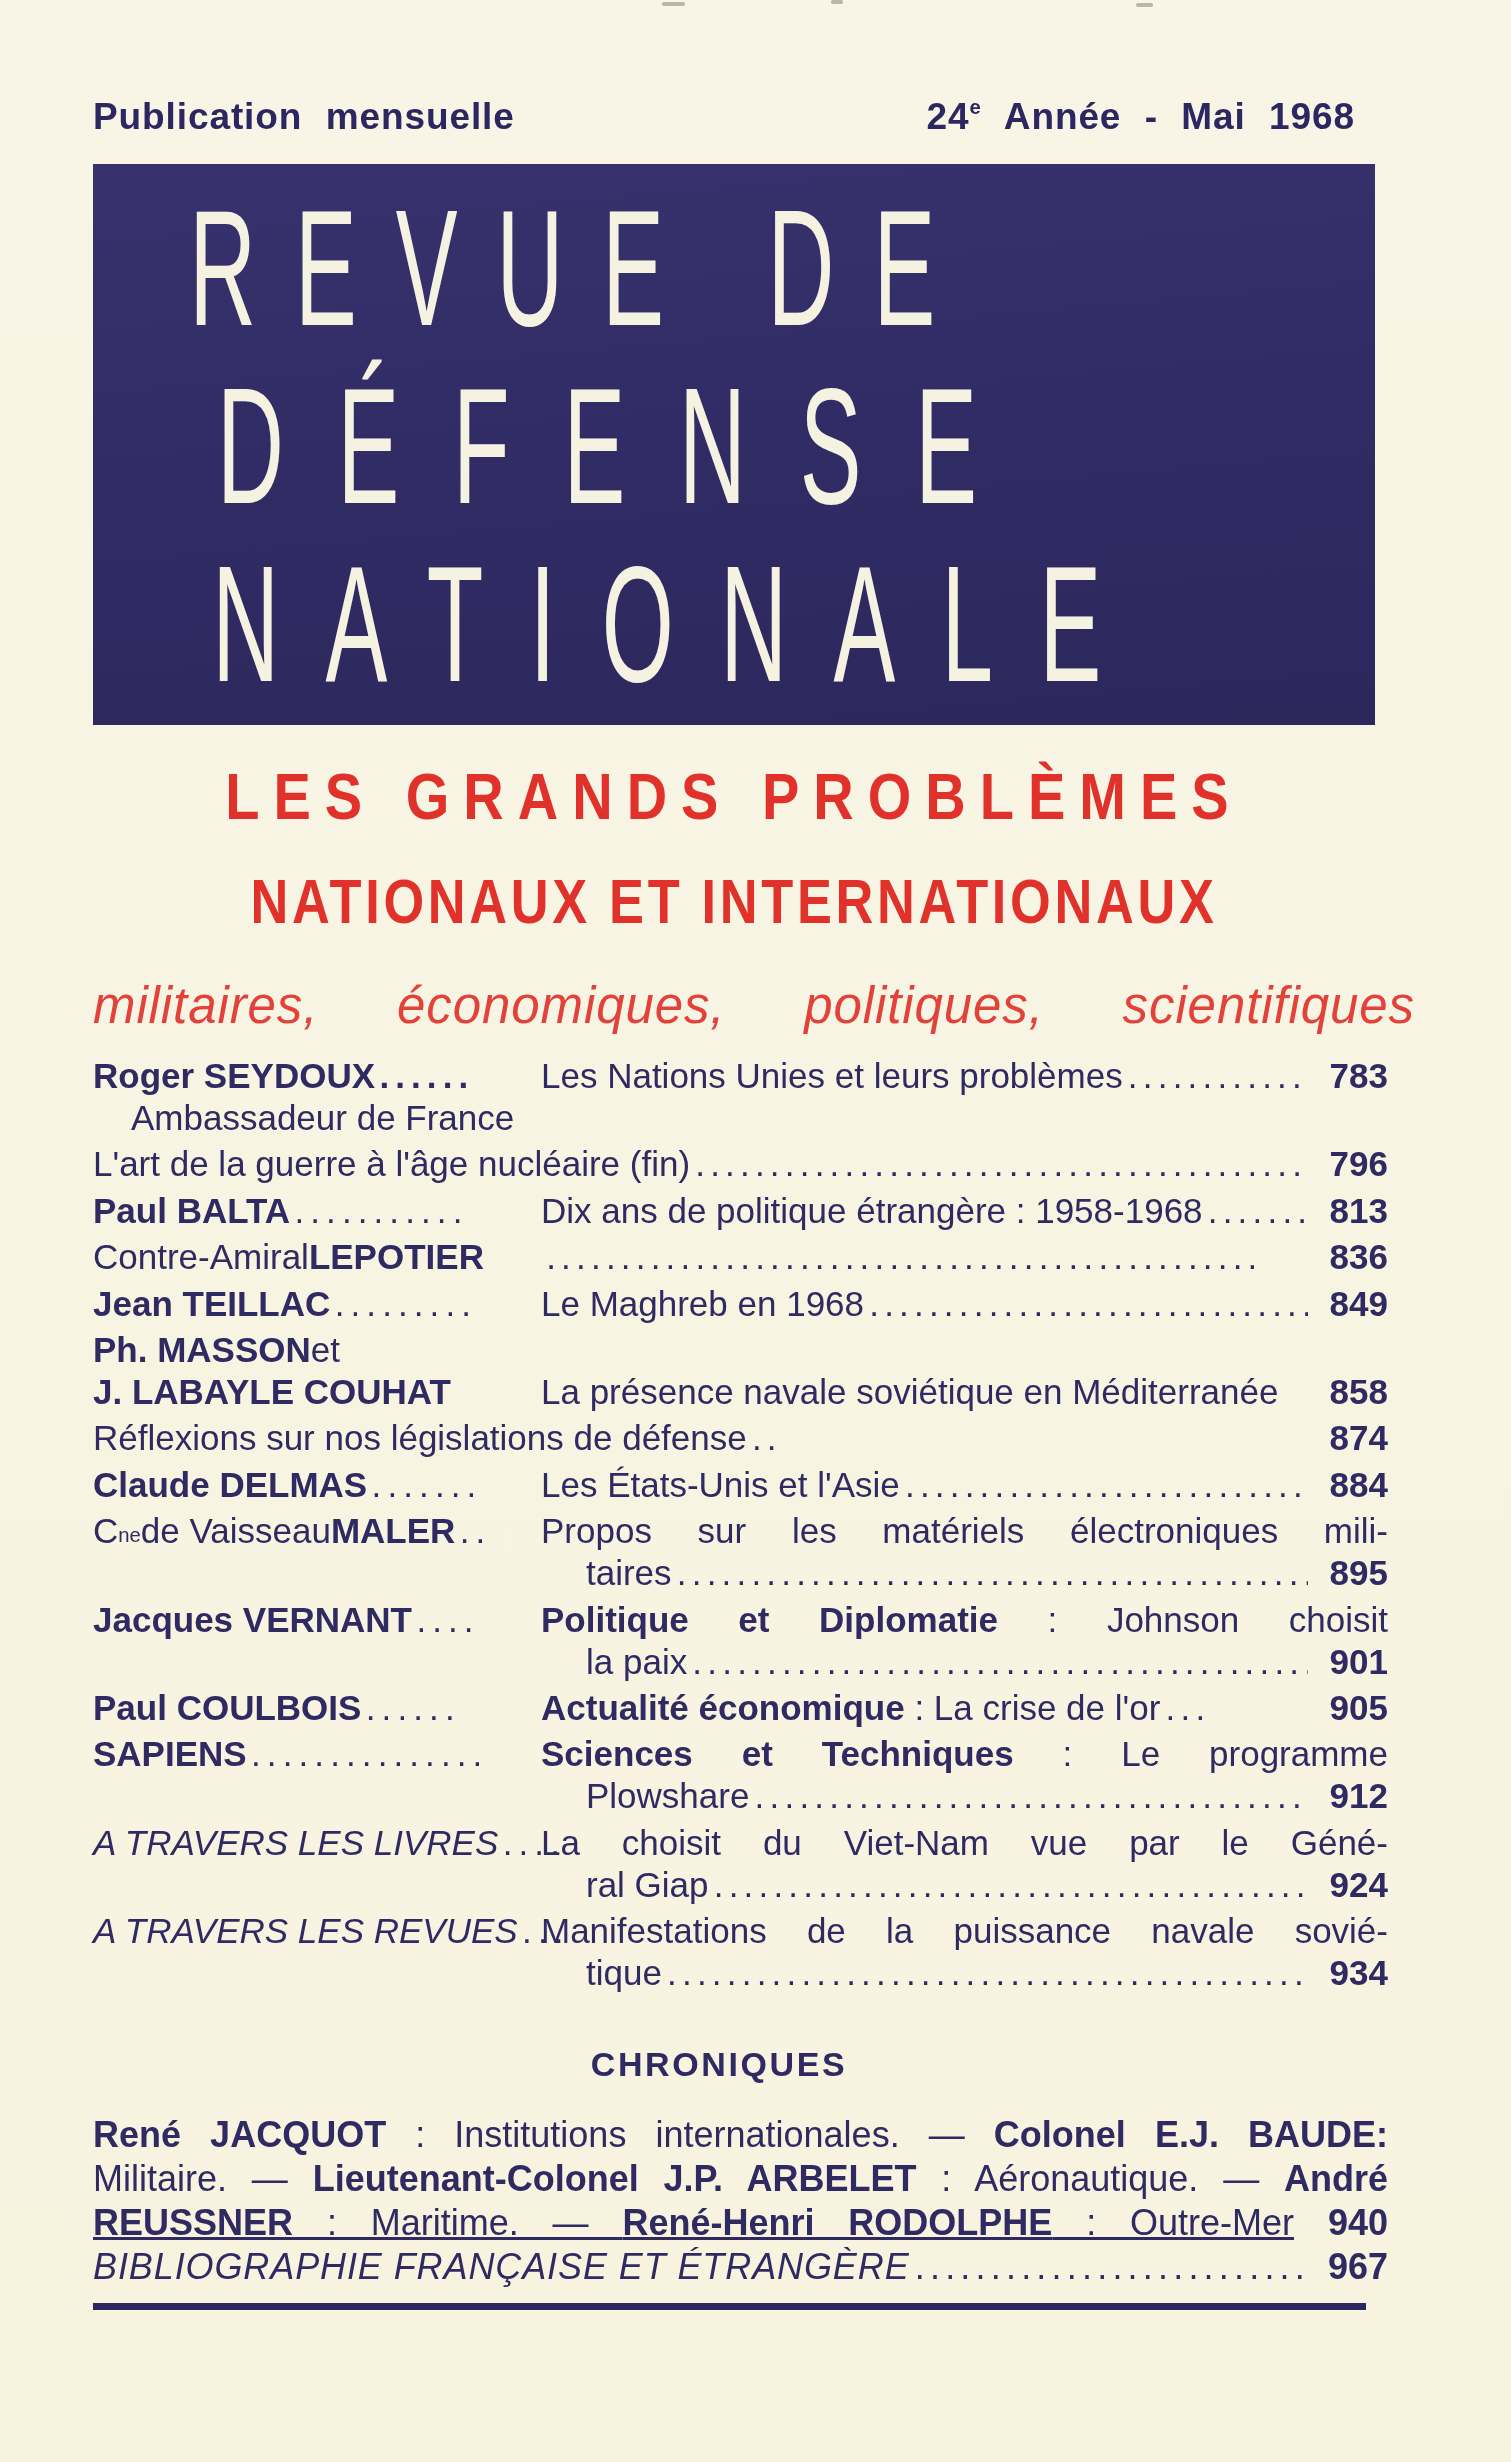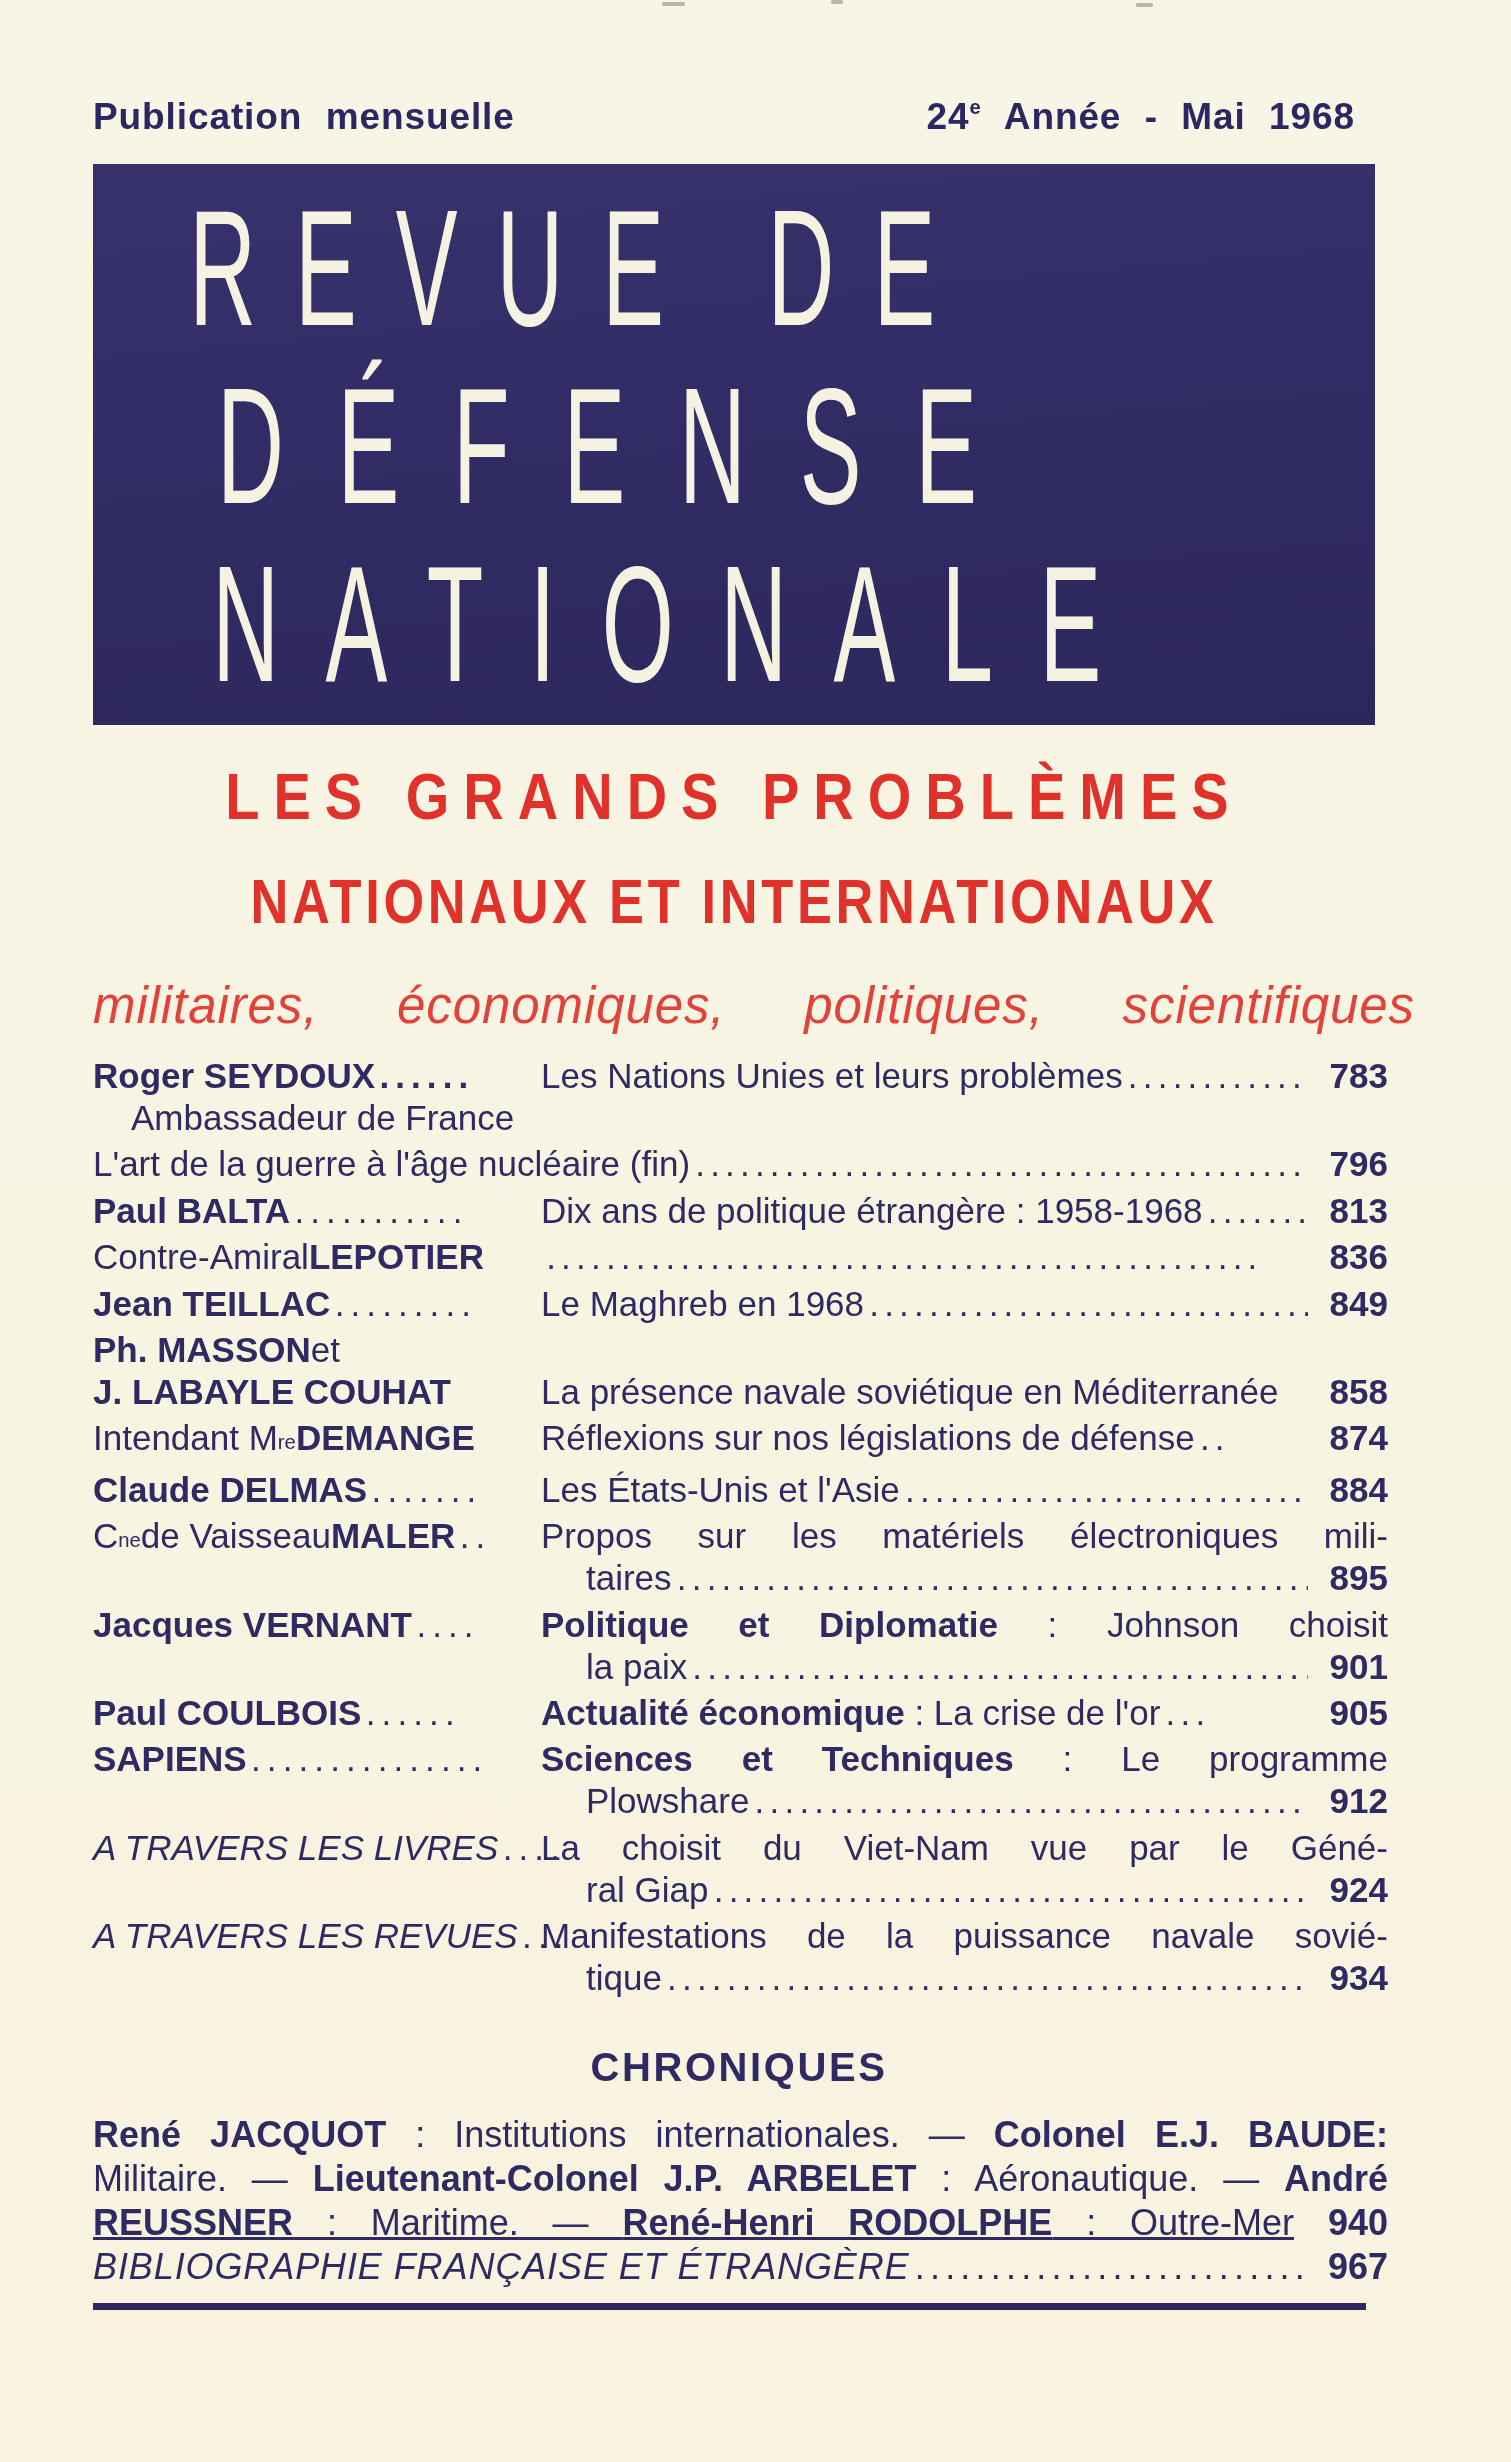--- a/index.html
+++ b/index.html
@@ -52,22 +52,22 @@
   .tl{display:flex;align-items:baseline;min-width:0;}
   .tl .tt{white-space:nowrap;}
   .lead{flex:1 1 auto;min-width:0;overflow:hidden;white-space:nowrap;
     letter-spacing:5.2px;margin:0 12.2px 0 5.2px;}
   .sp{flex:1 1 auto;}
   .pg{font-weight:bold;min-width:68px;text-align:right;flex:none;}
   .jl{display:block;text-align:justify;text-align-last:justify;}
   .cind{padding-left:45px;}
 
   
-  .chron-h{position:absolute;left:98px;top:2045px;width:1282px;text-align:center;
-    font-size:40px;font-weight:bold;letter-spacing:2.6px;}
+  .chron-h{position:absolute;left:78px;top:2045px;width:1282px;text-align:center;
+    font-size:34px;font-weight:bold;letter-spacing:2.6px;}
   .chron-p{position:absolute;left:93px;top:2113px;width:1295px;font-size:36px;line-height:44px;}
   .cl{text-align:justify;text-align-last:justify;}
   .cl3{display:flex;align-items:baseline;}
   .cl3 .cltext{flex:1;text-align:justify;text-align-last:justify;margin-right:26px;text-decoration:underline;}
 
   .biblio{position:absolute;left:93px;top:2246px;width:1295px;display:flex;
     align-items:baseline;font-size:36px;}
   .biblio .blabel{font-style:italic;letter-spacing:0.9px;white-space:nowrap;}
 
   .rule{position:absolute;left:93px;top:2303px;width:1273px;height:7px;background:#2c2760;}
@@ -193,28 +193,20 @@
       <div class="ct ct-end">
         <div class="tl">
             <span class="tt">La présence navale soviétique en Méditerranée</span>
             <span class="sp"></span>
             <span class="pg">858</span>
           </div>
       </div>
     </div>
 
     <div class="row">
-      <div class="ca">
-          <div class="caline">
-            <span>Intendant M</span>
-            <sup class="asup">re</sup>
-            <span> </span>
-            <span class="b">DEMANGE</span>
-          </div>
-        </div>
       <div class="ct">
         <div class="tl">
             <span class="tt">Réflexions sur nos législations de défense</span>
             <span class="lead">..</span>
             <span class="pg">874</span>
           </div>
       </div>
     </div>
 
     <div class="row">

